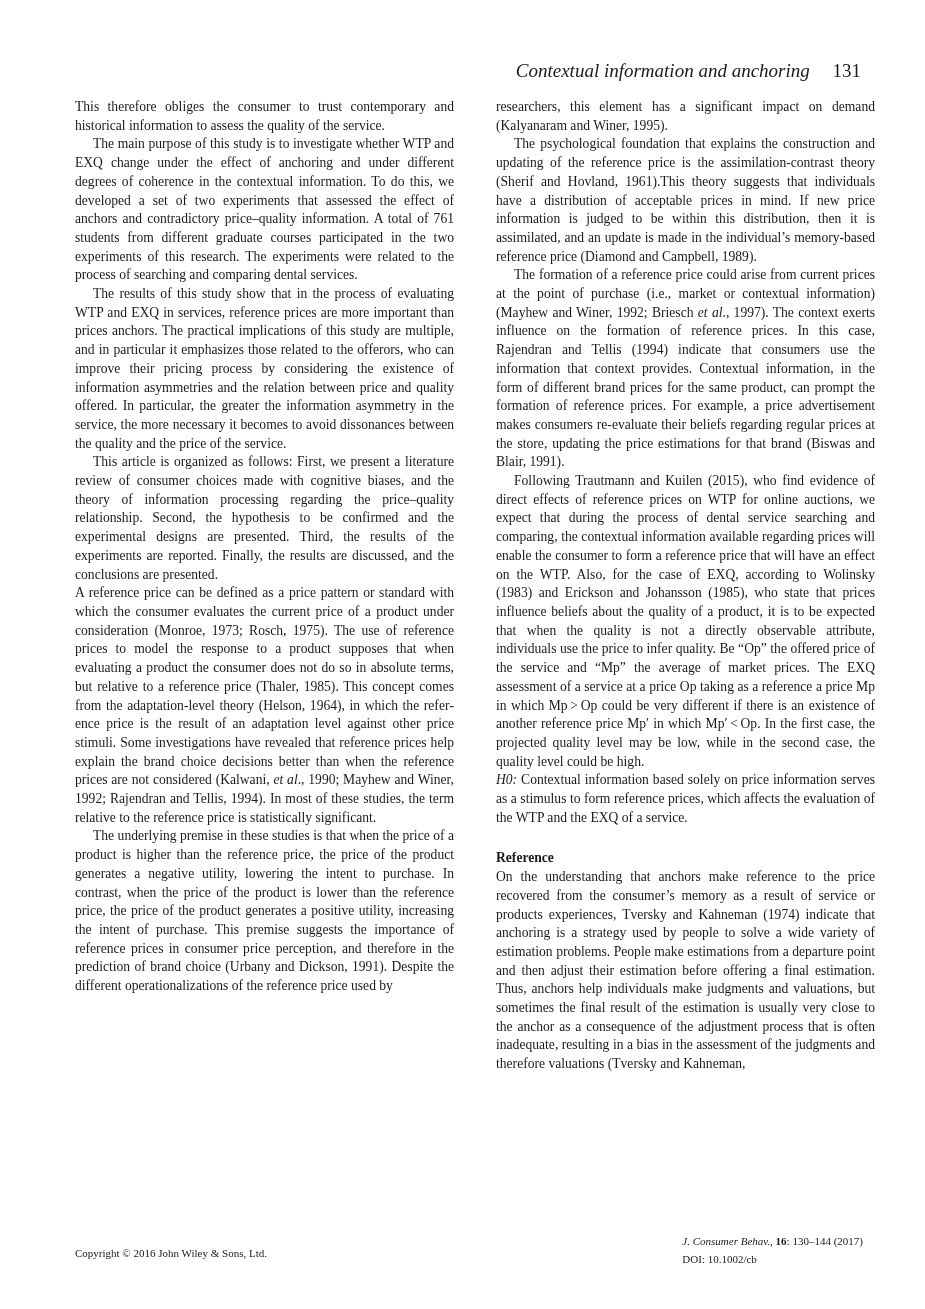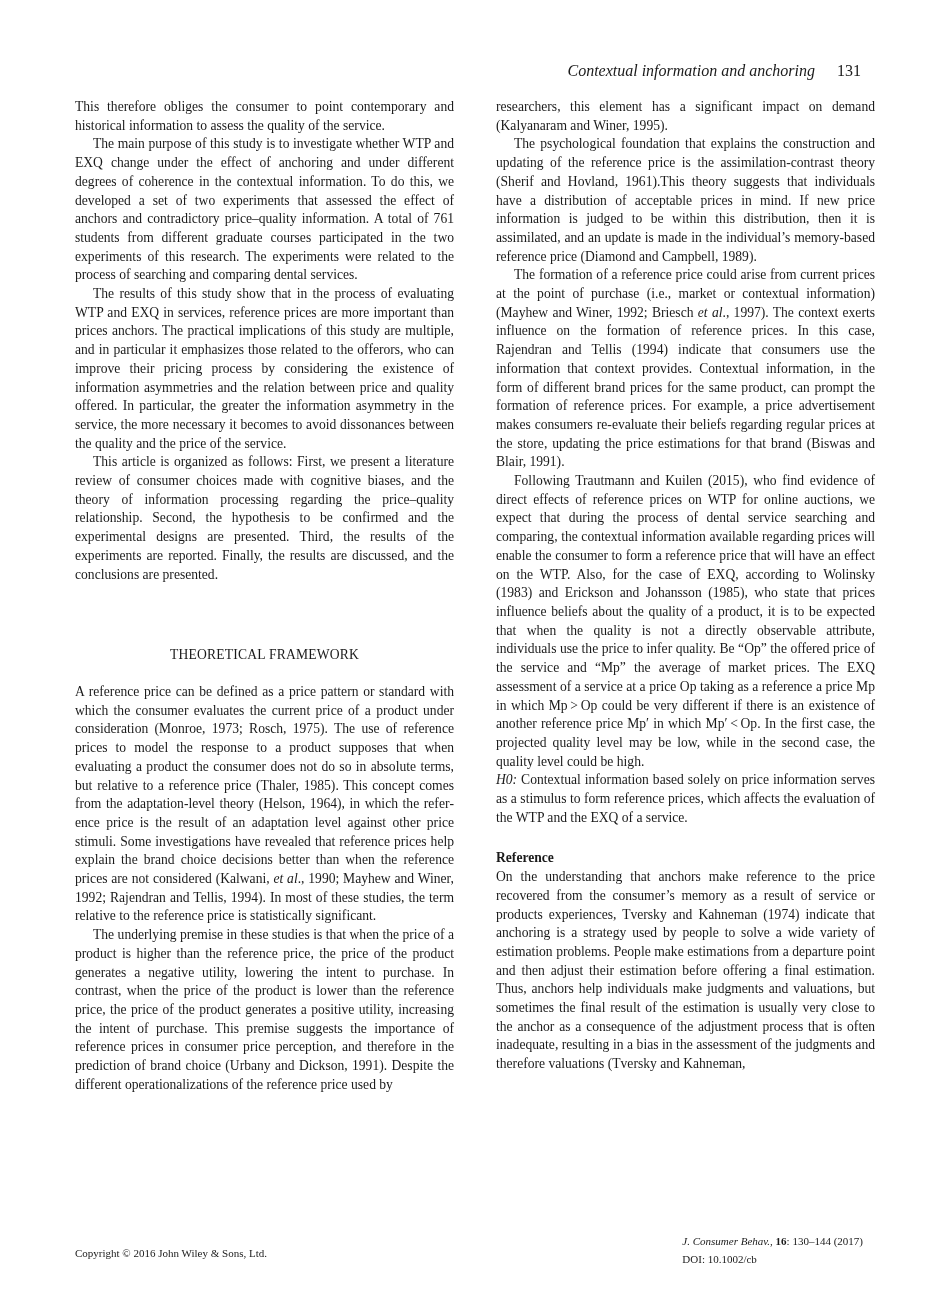--- a/index.html
+++ b/index.html
@@ -3,21 +3,21 @@
 <meta charset="utf-8">
 <style>
   html, body { margin: 0; padding: 0; background: #ffffff; }
   body {
     width: 925px; height: 1309px; position: relative; overflow: hidden;
     font-family: "Liberation Serif", "DejaVu Serif", serif;
     color: #1a1a1a;
   }
   .running-head {
     position: absolute; top: 62px; right: 64px;
-    font-size: 16px; line-height: 18px;
+    font-size: 19px; line-height: 18px;
   }
   .running-head .title { font-style: italic; margin-right: 18px; }
   .col {
     position: absolute; top: 98px; width: 379px;
     font-size: 13.6px; line-height: 18.7px;
     text-align: justify; hyphens: manual;
   }
   .col.left { left: 75px; }
   .col.right { left: 496px; }
   .col p { margin: 0; text-indent: 0; }
@@ -41,25 +41,24 @@
 </style>
 </head>
 <body>
 
 <div class="running-head">
   <span class="title">Contextual information and anchoring</span>
   <span class="page">131</span>
 </div>
 
 <div class="col left">
-  <p>This therefore obliges the consumer to point contemporary and historical information to assess the quality of the service.</p>
+  <p>This therefore obliges the consumer to trust contemporary and historical information to assess the quality of the service.</p>
   <p class="ind">The main purpose of this study is to investigate whether WTP and EXQ change under the effect of anchoring and under different degrees of coherence in the contextual infor­mation. To do this, we developed a set of two experiments that assessed the effect of anchors and contradictory price–quality information. A total of 761 students from different graduate courses participated in the two experiments of this research. The experiments were related to the process of searching and comparing dental services.</p>
   <p class="ind">The results of this study show that in the process of eval­uating WTP and EXQ in services, reference prices are more important than prices anchors. The practical implications of this study are multiple, and in particular it emphasizes those related to the offerors, who can improve their pricing process by considering the existence of information asymmetries and the relation between price and quality offered. In particular, the greater the information asymmetry in the service, the more necessary it becomes to avoid dissonances between the quality and the price of the service.</p>
   <p class="ind">This article is organized as follows: First, we present a lit­erature review of consumer choices made with cognitive biases, and the theory of information processing regarding the price–quality relationship. Second, the hypothesis to be confirmed and the experimental designs are presented. Third, the results of the experiments are reported. Finally, the results are discussed, and the conclusions are presented.</p>
-  <div class="section-title">THEORETICAL FRAMEWORK</div>
   <p><span>A reference price can be defined as a price pattern or standard with which the consumer evaluates the current price of a product under consideration (Monroe, 1973; Rosch, 1975). The use of reference prices to model the response to a prod­uct supposes that when evaluating a product the consumer does not do so in absolute terms, but relative to a reference price (Thaler, 1985). This concept comes from the adaptation-level theory (Helson, 1964), in which the refer­ence price is the result of an adaptation level against other price stimuli. Some investigations have revealed that refer­ence prices help explain the brand choice decisions better than when the reference prices are not considered (Kalwani, </span><i>et al</i><span>., 1990; Mayhew and Winer, 1992; Rajendran and Tellis, 1994). In most of these studies, the term relative to the refer­ence price is statistically significant.</span></p>
   <p class="ind">The underlying premise in these studies is that when the price of a product is higher than the reference price, the price of the product generates a negative utility, lowering the intent to purchase. In contrast, when the price of the product is lower than the reference price, the price of the product generates a positive utility, increasing the intent of purchase. This premise suggests the importance of reference prices in consumer price perception, and therefore in the prediction of brand choice (Urbany and Dickson, 1991). Despite the different operationalizations of the reference price used by</p>
 </div>
 
 <div class="col right">
   <p>researchers, this element has a significant impact on demand (Kalyanaram and Winer, 1995).</p>
   <p class="ind">The psychological foundation that explains the construc­tion and updating of the reference price is the assimilation-contrast theory (Sherif and Hovland, 1961).This theory suggests that individuals have a distribution of acceptable prices in mind. If new price information is judged to be within this distribution, then it is assimilated, and an update is made in the individual’s memory-based reference price (Diamond and Campbell, 1989).</p>
   <p class="ind"><span>The formation of a reference price could arise from current prices at the point of purchase (i.e., market or contex­tual information) (Mayhew and Winer, 1992; Briesch </span><i>et al</i><span>., 1997). The context exerts influence on the formation of refer­ence prices. In this case, Rajendran and Tellis (1994) indicate that consumers use the information that context provides. Contextual information, in the form of different brand prices for the same product, can prompt the formation of reference prices. For example, a price advertisement makes consumers re-evaluate their beliefs regarding regular prices at the store, updating the price estimations for that brand (Biswas and Blair, 1991).</span></p>
   <p class="ind">Following Trautmann and Kuilen (2015), who find evidence of direct effects of reference prices on WTP for online auctions, we expect that during the process of dental service searching and comparing, the contextual information available regarding prices will enable the consumer to form a reference price that will have an effect on the WTP. Also, for the case of EXQ, according to Wolinsky (1983) and Erickson and Johansson (1985), who state that prices influence beliefs about the quality of a product, it is to be expected that when the quality is not a directly observable attribute, individuals use the price to infer quality. Be “Op” the offered price of the service and “Mp” the average of market prices. The EXQ assessment of a service at a price Op taking as a refer­ence a price Mp in which Mp &gt; Op could be very different if there is an existence of another reference price Mp′ in which Mp′ &lt; Op. In the first case, the projected quality level may be low, while in the second case, the quality level could be high.</p>
   <p class="hypothesis"><span class="label">H0:</span><span> Contextual information based solely on price infor­mation serves as a stimulus to form reference prices, which affects the evaluation of the WTP and the EXQ of a service.</span></p>

